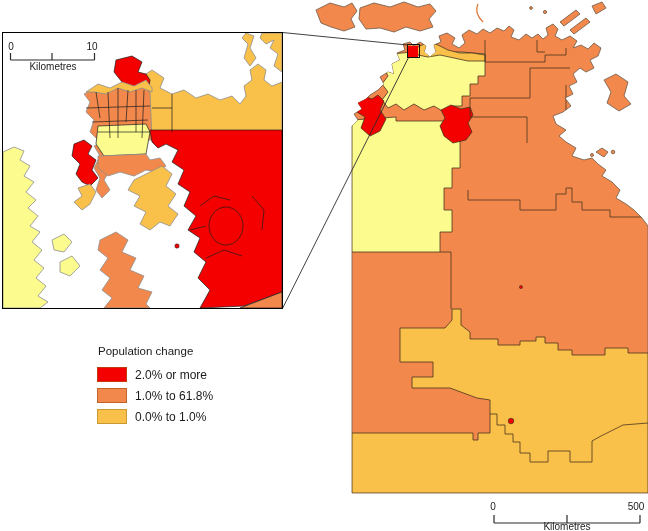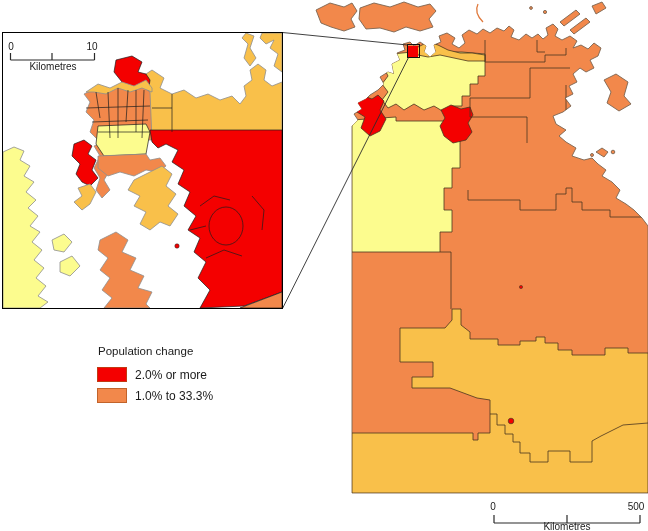--- a/index.html
+++ b/index.html
@@ -153,16 +153,20 @@
 </svg>
 
 <div class="legend">
   <div class="legend-title">Population change</div>
   <div class="legend-row">
     <span class="swatch" style="background: rgb(244, 0, 0); border-color: rgb(194, 58, 18);"></span>
     <span class="legend-label">2.0% or more</span>
   </div>
   <div class="legend-row">
     <span class="swatch" style="background: rgb(242, 136, 75); border-color: rgb(194, 99, 42);"></span>
-    <span class="legend-label">1.0% to 33.3%</span>
+    <span class="legend-label">1.0% to 61.8%</span>
+  </div>
+  <div class="legend-row">
+    <span class="swatch" style="background: rgb(249, 192, 74); border-color: rgb(199, 154, 51);"></span>
+    <span class="legend-label">0.0% to 1.0%</span>
   </div>
 </div>
 </div>
 
 </body></html>

